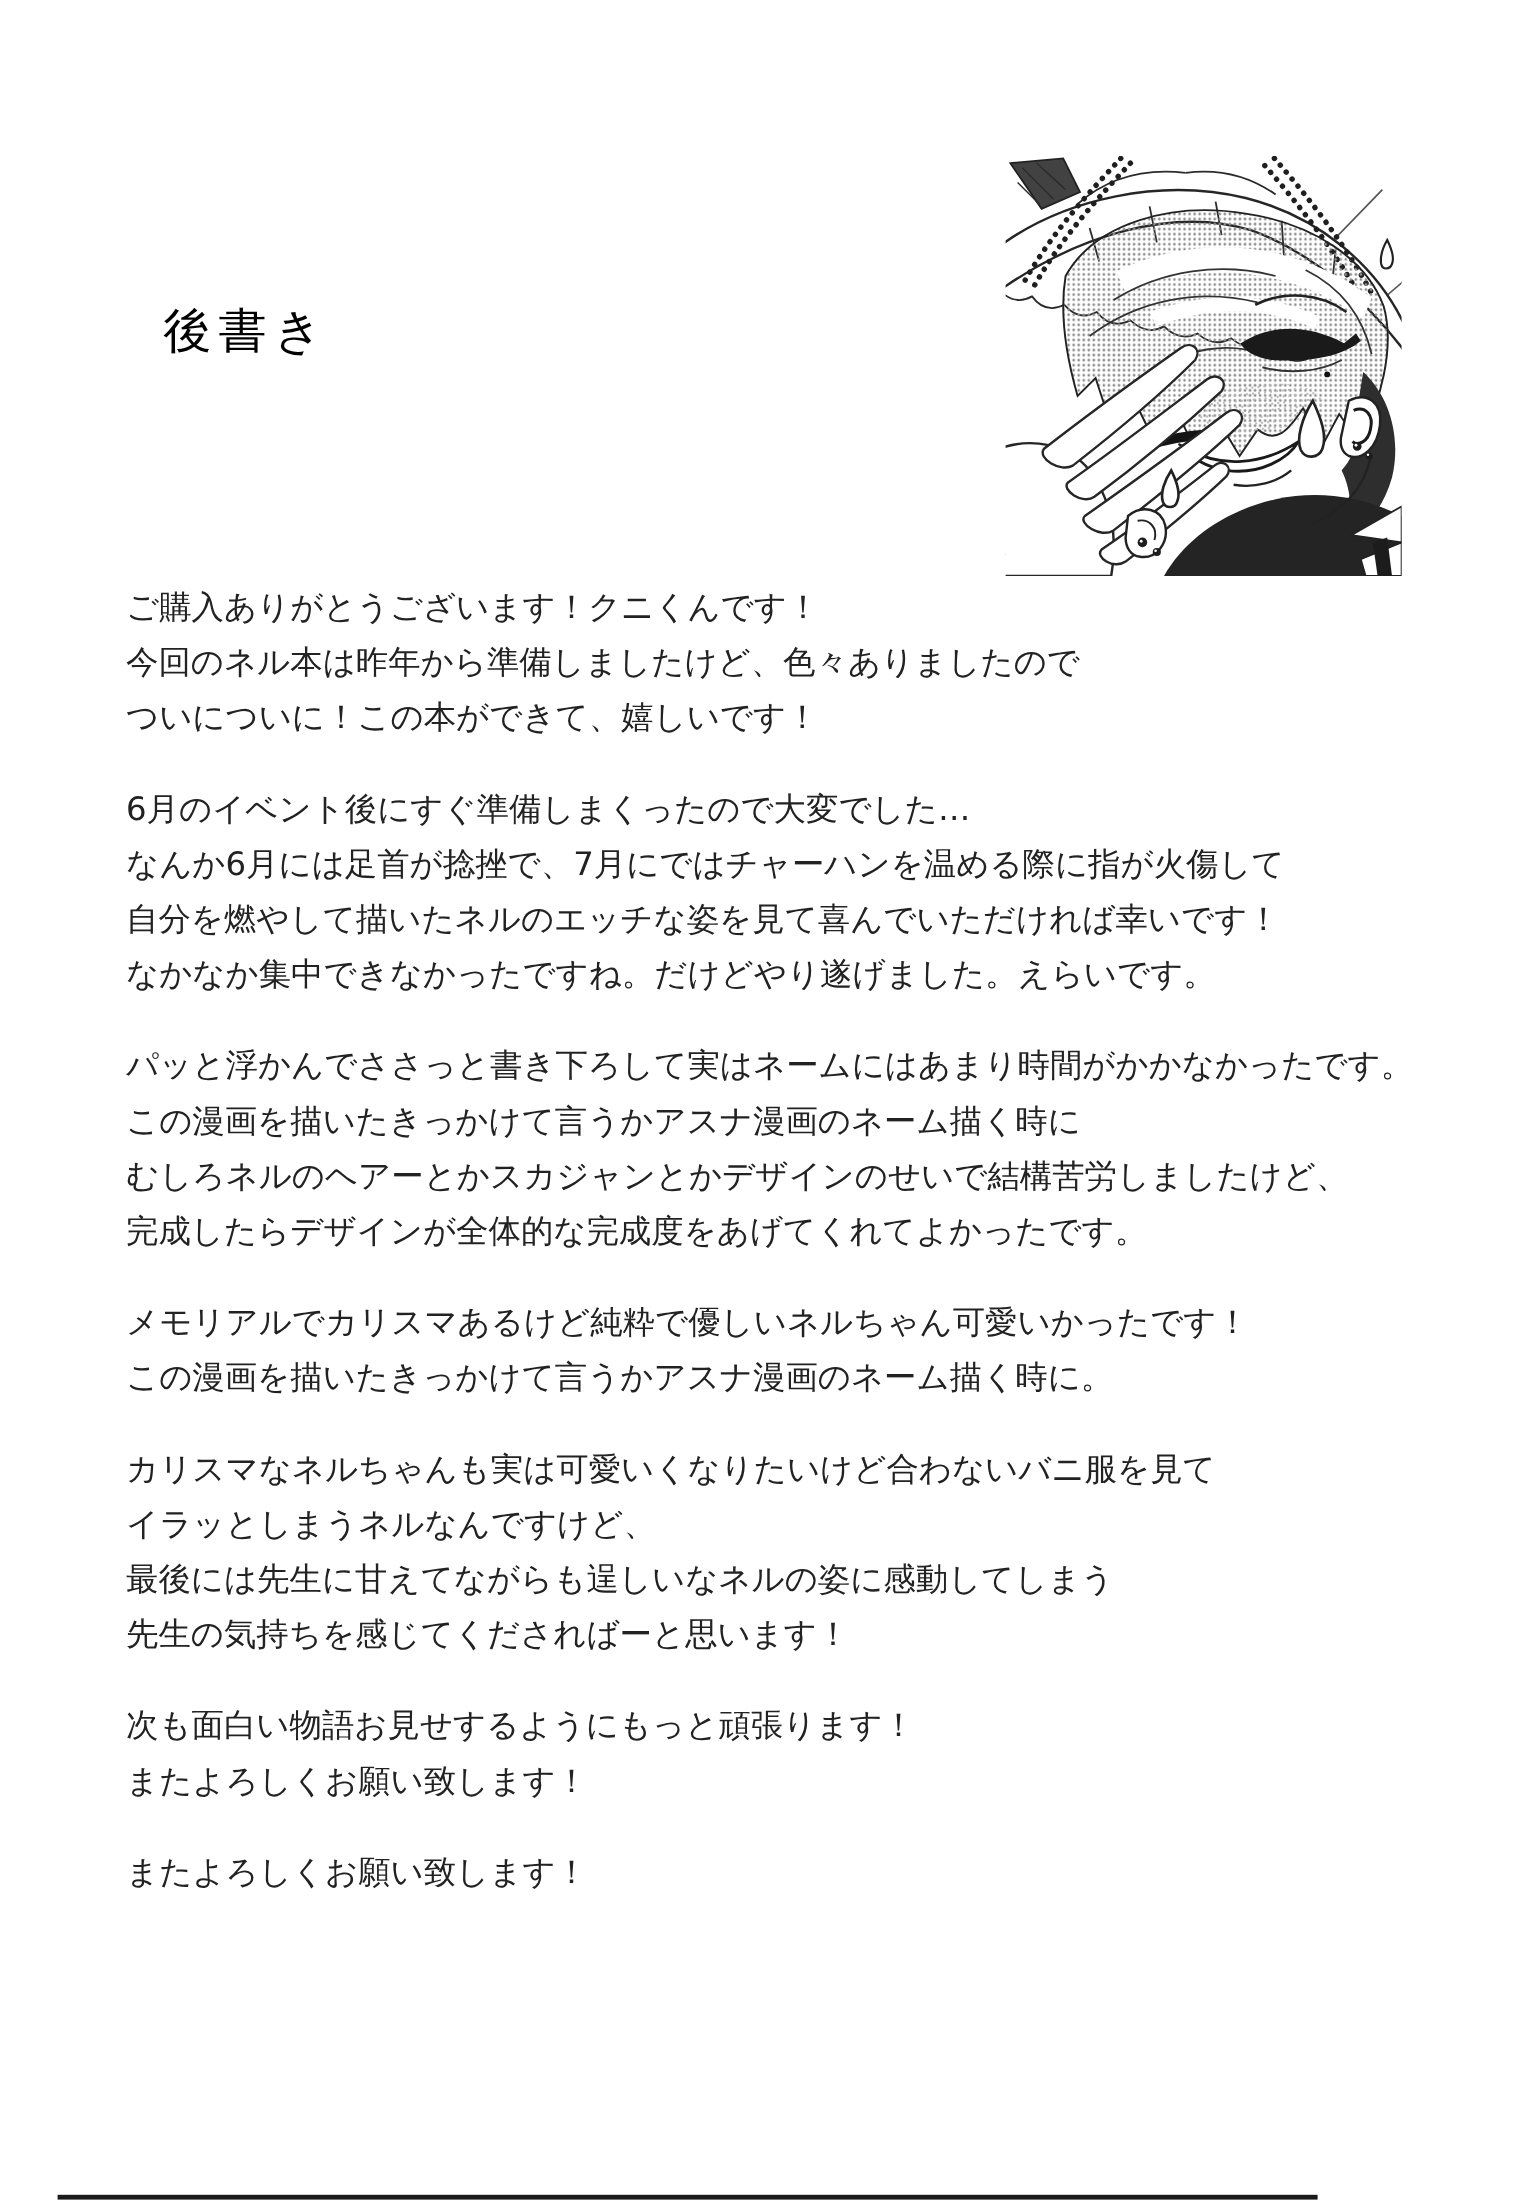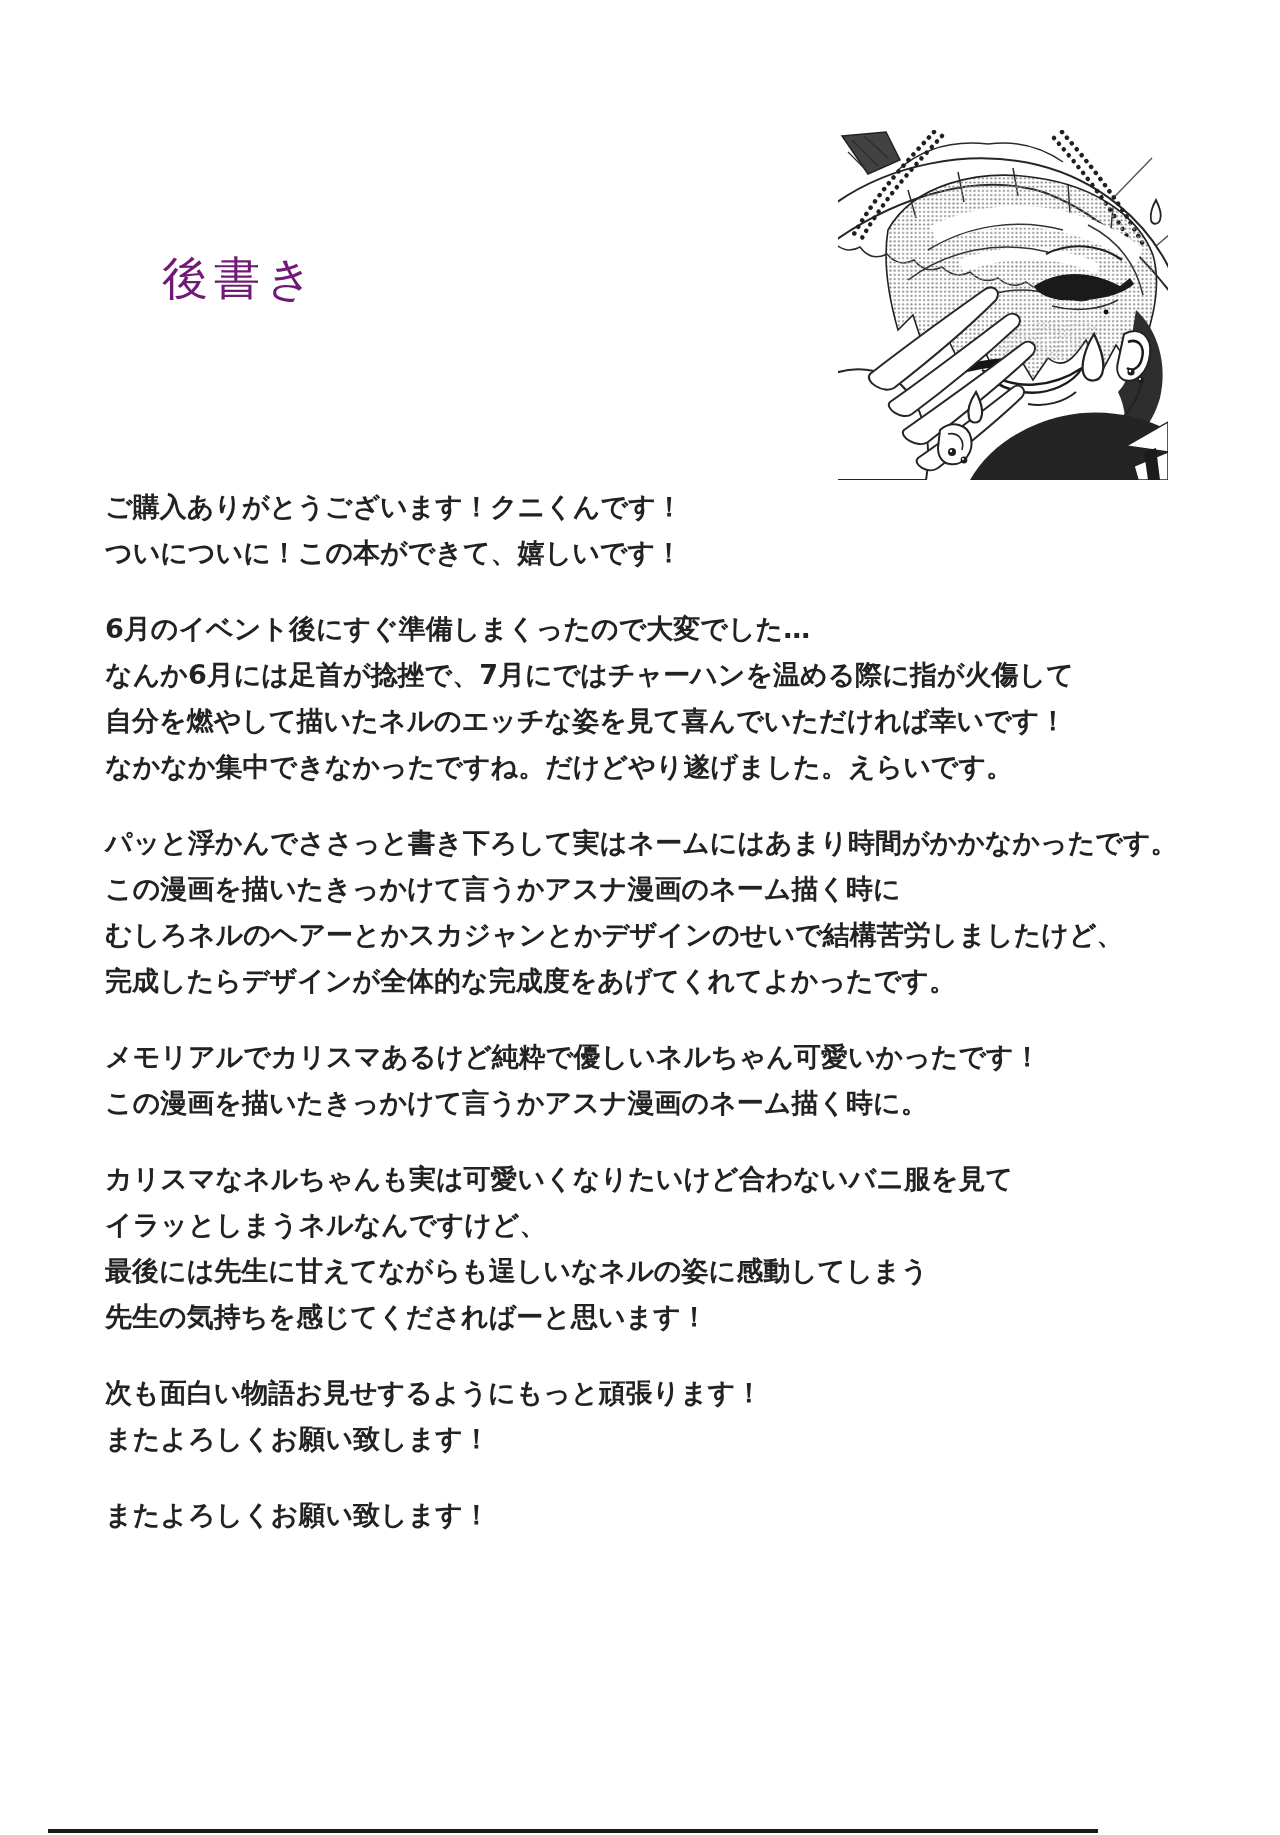--- a/index.html
+++ b/index.html
@@ -7,43 +7,43 @@
     position:relative;
     width:1280px;
     height:1835px;
     background:#ffffff;
     font-family:"DejaVu Sans",sans-serif;
     color:#1f1f1f;
     overflow:hidden;
   }
   .title{
     position:absolute;
-    left:162px;
+    left:136px;
     top:248px;
     margin:0;
-    font-size:46px;
+    font-size:40px;
     font-weight:500;
     letter-spacing:6px;
-    color:#701a75;
+    color:#000000;
   }
   .illustration{
     position:absolute;
     left:838px;
     top:130px;
     width:330px;
     height:350px;
   }
   .text-block{
     position:absolute;
     left:105px;
     top:484px;
     width:1120px;
     font-size:27px;
     line-height:46px;
-    font-weight:700;
+    font-weight:400;
     color:#222222;
   }
   .para{margin:0 0 30px 0;}
   .line{display:block;white-space:nowrap;}
   .scan-edge{
     position:absolute;
     left:48px;
     top:1829px;
     width:1050px;
     height:4px;
@@ -176,20 +176,21 @@
     <g fill="#ffffff" stroke="#222" stroke-width="2.2">
       <path d="M 256 204 C 263 219, 268 233, 264 244 C 261 252, 250 253, 246 245 C 242 236, 247 218, 256 204 Z"></path>
       <path d="M 138 262 C 143 272, 146 281, 143 288 C 141 294, 133 294, 131 288 C 129 281, 132 271, 138 262 Z"></path>
       <path d="M 318 70 C 322 78, 324 85, 322 90 C 320 95, 314 95, 313 90 C 312 84, 314 77, 318 70 Z" stroke-width="1.8"></path>
     </g>
   </svg>
 
   <div class="text-block">
     <p class="para">
       <span class="line">ご購入ありがとうございます！クニくんです！</span>
+      <span class="line">今回のネル本は昨年から準備しましたけど、色々ありましたので</span>
       <span class="line">ついについに！この本ができて、嬉しいです！</span>
     </p>
     <p class="para">
       <span class="line">6月のイベント後にすぐ準備しまくったので大変でした…</span>
       <span class="line">なんか6月には足首が捻挫で、7月にではチャーハンを温める際に指が火傷して</span>
       <span class="line">自分を燃やして描いたネルのエッチな姿を見て喜んでいただければ幸いです！</span>
       <span class="line">なかなか集中できなかったですね。だけどやり遂げました。えらいです。</span>
     </p>
     <p class="para">
       <span class="line">パッと浮かんでささっと書き下ろして実はネームにはあまり時間がかかなかったです。</span>

